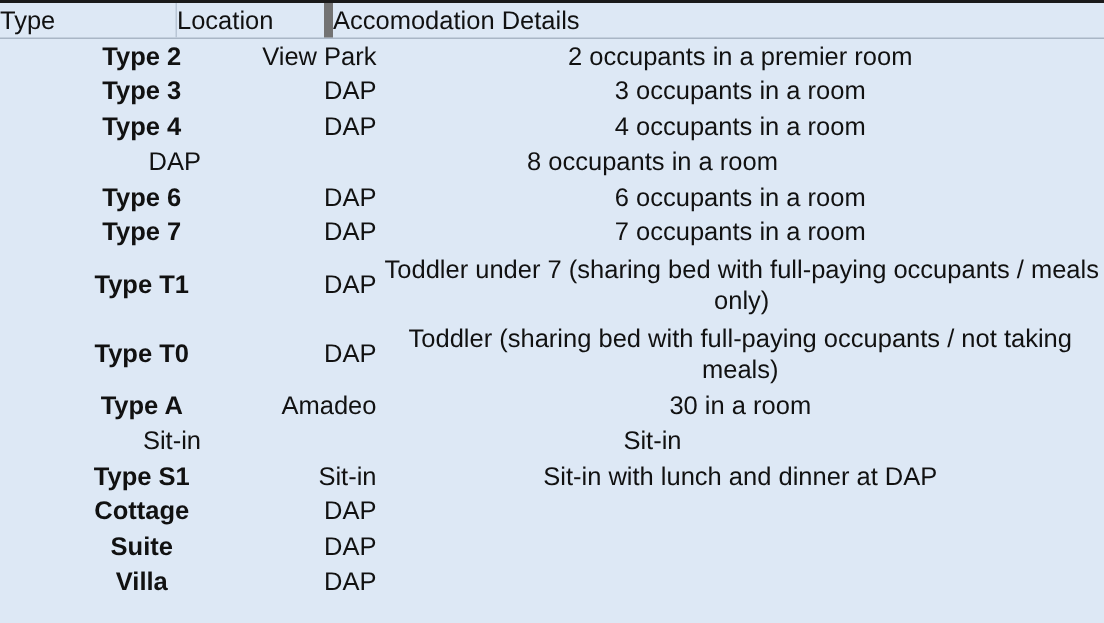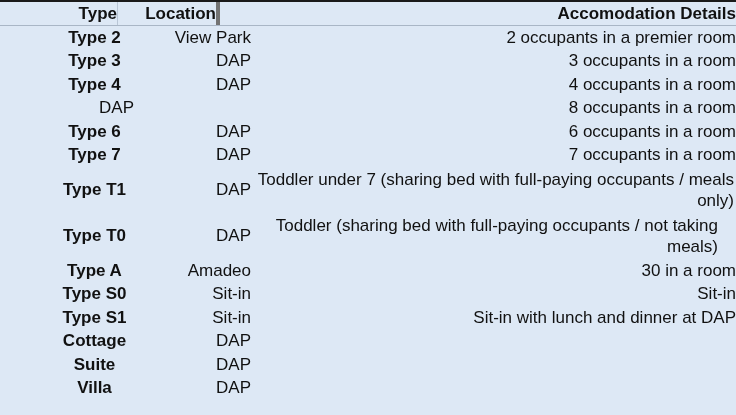--- a/index.html
+++ b/index.html
@@ -20,29 +20,29 @@
       width: 736px;
     }
     .hdr {
       display: flex;
       height: 23px;
       border-top: 2px solid #1a1a1a;
       border-bottom: 1px solid #a9b6c6;
       box-sizing: content-box;
     }
     .hdr .c {
-      font-weight: bold;
-      text-align: right;
+      font-weight: normal;
+      text-align: left;
       line-height: 23px;
     }
     .hdr .c1 { border-right: 1px solid #b9c6d6; }
-    .hdr .c2 { border-right: 4px solid #737373; }
+    .hdr .c2 { border-right: 6px solid #737373; }
     .c1 { width: 117px; flex: 0 0 117px; text-align: center; }
     .c2 { width: 98px; flex: 0 0 98px; text-align: right; }
-    .c3 { flex: 1 1 auto; text-align: right; }
+    .c3 { flex: 1 1 auto; text-align: center; }
     .row {
       display: flex;
       align-items: center;
       min-height: 23.5px;
       padding-left: 36px;
     }
     .row .c1 { font-weight: bold; }
     .row .c { line-height: 22px; }
     .row.tall { min-height: 46px; }
     .row.tall .c3 { line-height: 21px; padding: 0 2px 0 4px; }
@@ -95,21 +95,20 @@
     <div class="c c1">Type T0</div>
     <div class="c c2">DAP</div>
     <div class="c c3" style="padding:0 18px;">Toddler (sharing bed with full-paying occupants / not taking meals)</div>
   </div>
   <div class="row">
     <div class="c c1">Type A</div>
     <div class="c c2">Amadeo</div>
     <div class="c c3">30 in a room</div>
   </div>
   <div class="row">
-    <div class="c c1">Type S0</div>
     <div class="c c2">Sit-in</div>
     <div class="c c3">Sit-in</div>
   </div>
   <div class="row">
     <div class="c c1">Type S1</div>
     <div class="c c2">Sit-in</div>
     <div class="c c3">Sit-in with lunch and dinner at DAP</div>
   </div>
   <div class="row">
     <div class="c c1">Cottage</div>

